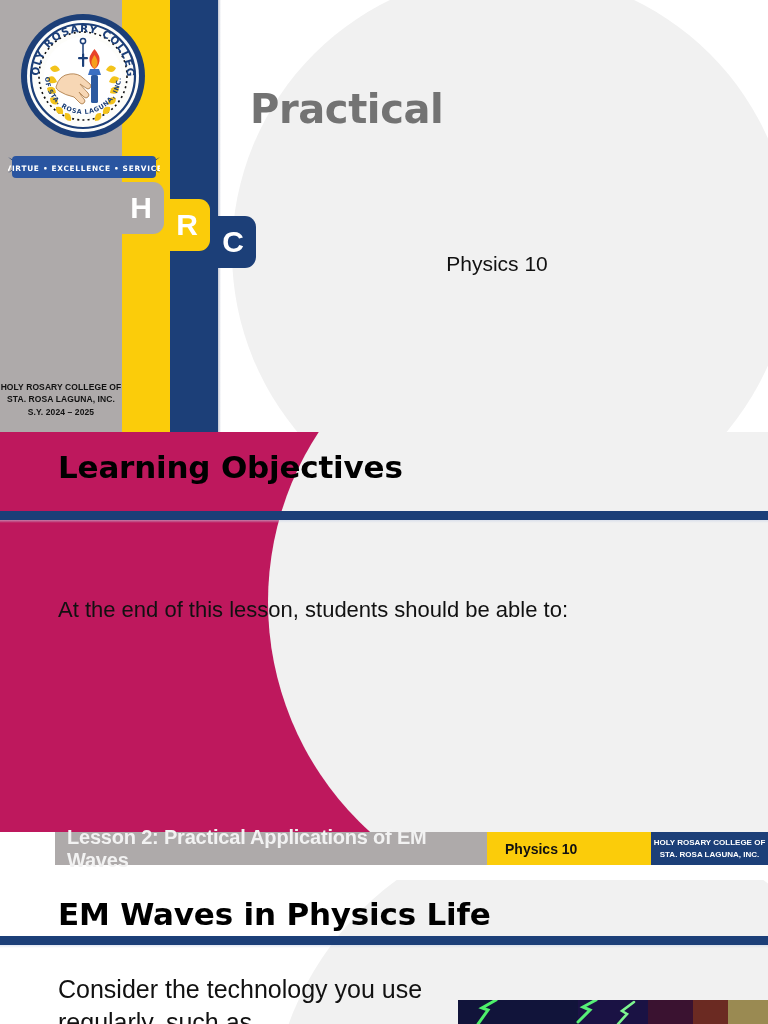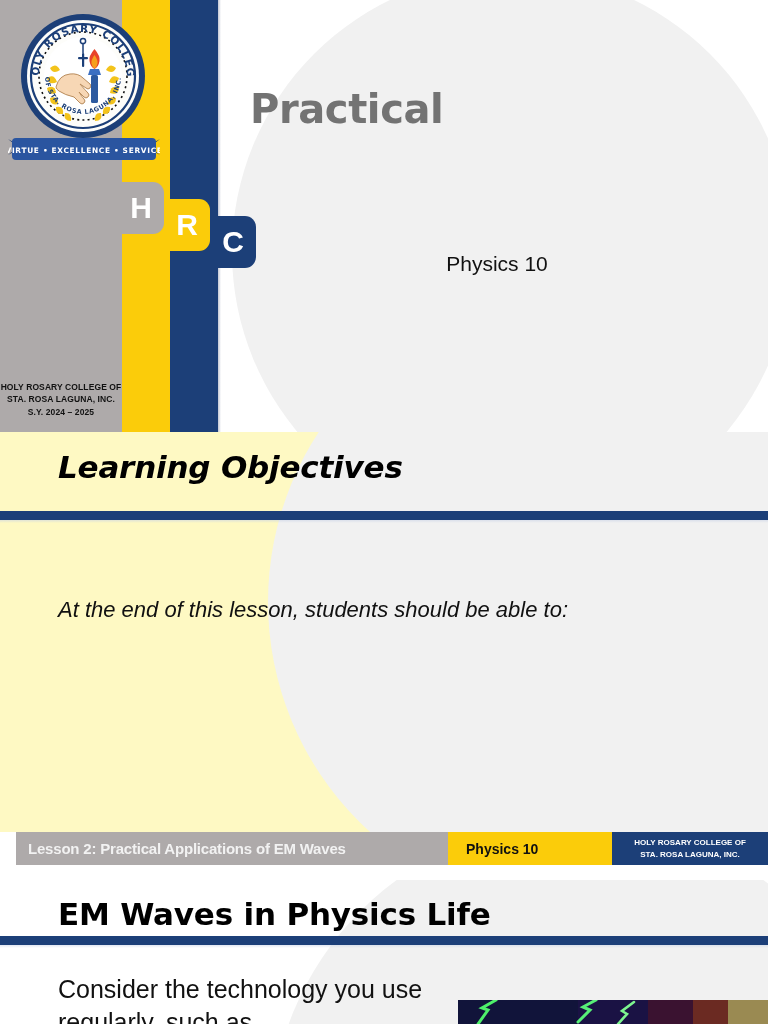--- a/index.html
+++ b/index.html
@@ -21,21 +21,21 @@
   .s1-yellow{ position:absolute; left:122px; top:0; width:48px;  height:432px; background:#fbcc0a; }
   .s1-navy  { position:absolute; left:170px; top:0; width:48px;  height:432px; background:#1c3f78; }
   .s1-edge  { position:absolute; left:218px; top:0; width:3px;   height:432px;
               background:linear-gradient(90deg,rgba(120,130,160,.45),rgba(255,255,255,0)); }
 
   
   .seal { position:absolute; left:20px; top:13px; width:126px; height:126px; }
   .seal svg { display:block; width:126px; height:126px; }
 
   
-  .ribbon { position:absolute; left:8px; top:133px; width:152px; height:32px; }
+  .ribbon { position:absolute; left:8px; top:151px; width:152px; height:32px; }
   .ribbon svg { display:block; width:152px; height:32px; }
 
   
   .blk { position:absolute; display:flex; align-items:center; justify-content:center;
          font-weight:bold; line-height:1; }
   .blk-h { left:118px; top:182px; width:46px; height:52px;
            background:#aeaaaa; border-radius:0 11px 11px 0; color:#ffffff; font-size:30px; }
   .blk-r { left:164px; top:199px; width:46px; height:52px;
            background:#fbcc0a; border-radius:0 11px 11px 0; color:#ffffff; font-size:30px; }
   .blk-c { left:210px; top:216px; width:46px; height:52px;
@@ -44,40 +44,40 @@
   .s1-school { position:absolute; left:0; top:381px; width:122px; text-align:center;
                font-size:8.5px; font-weight:bold; color:#111; line-height:1.45; letter-spacing:.1px; }
 
   .s1-title { position:absolute; left:250px; top:88px; width:494px; text-align:left;
               font-size:40px; font-weight:bold; color:#737373; line-height:1.06;
               letter-spacing:-.4px; font-family:"DejaVu Sans", sans-serif; }
   .s1-sub   { position:absolute; left:250px; top:252px; width:494px; text-align:center;
               font-size:21px; color:#111; font-family:"Liberation Sans", sans-serif; }
 
   
-  .slide2 { position:absolute; left:0; top:432px; width:768px; height:400px; overflow:hidden; background:#fef9c3;font-style:italic; }
+  .slide2 { position:absolute; left:0; top:432px; width:768px; height:400px; overflow:hidden; background:#be185d; }
   .s2-circle { position:absolute; left:268px; top:-140px; width:620px; height:620px;
                background:#f1f1f1; border-radius:50%; }
   .s2-head { position:absolute; left:58px; top:17px; font-size:31px; font-weight:bold;
              color:#000; letter-spacing:-.2px; font-family:"DejaVu Sans", sans-serif; }
   .s2-rule { position:absolute; left:0; top:79px; width:768px; height:9px; background:#1c3f78; }
   .s2-rule-shadow { position:absolute; left:0; top:88px; width:768px; height:3px;
                     background:linear-gradient(180deg,rgba(200,210,230,.55),rgba(255,255,255,0)); }
   .s2-body { position:absolute; left:58px; top:162px; width:650px;
              font-size:22px; color:#111; line-height:1.42; }
   .s2-body .lead { display:block; margin-bottom:0; }
   .s2-list { list-style:none; }
   .s2-list li { position:relative; padding-left:16px; margin-bottom:2px; }
   .s2-list li::before { content:"\2022"; position:absolute; left:0; top:-1px; font-size:19px; }
 
   
   .footbar { position:absolute; left:16px; top:832px; width:752px; height:33px; display:flex; }
   .fb-gray { width:432px; background:#aeaaaa; display:flex; align-items:center;
-             padding-left:12px; color:#f2f2f2; font-size:15px; font-weight:bold;
-             letter-spacing:-.2px; }
+             padding-left:12px; color:#f2f2f2; font-size:20px; font-weight:bold;
+             letter-spacing:-.2px;margin-left:39px; }
   .fb-yellow { width:164px; background:#fbcc0a; display:flex; align-items:center;
                padding-left:18px; color:#111; font-size:14px; font-weight:bold; }
   .fb-navy { flex:1; background:#1c3f78; display:flex; flex-direction:column;
              align-items:center; justify-content:center; color:#ffffff;
              font-size:8px; font-weight:bold; line-height:1.45; text-align:center; }
 
   
   .slide3 { position:absolute; left:0; top:880px; width:768px; height:144px; overflow:hidden; background:#ffffff; }
   .s3-circle { position:absolute; left:270px; top:-60px; width:620px; height:620px;
                background:#f1f1f1; border-radius:50%; }

